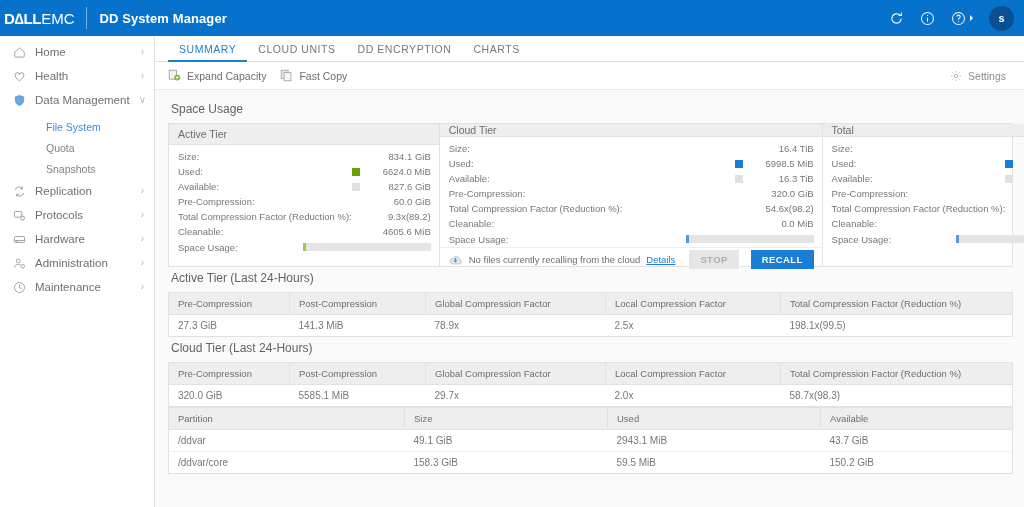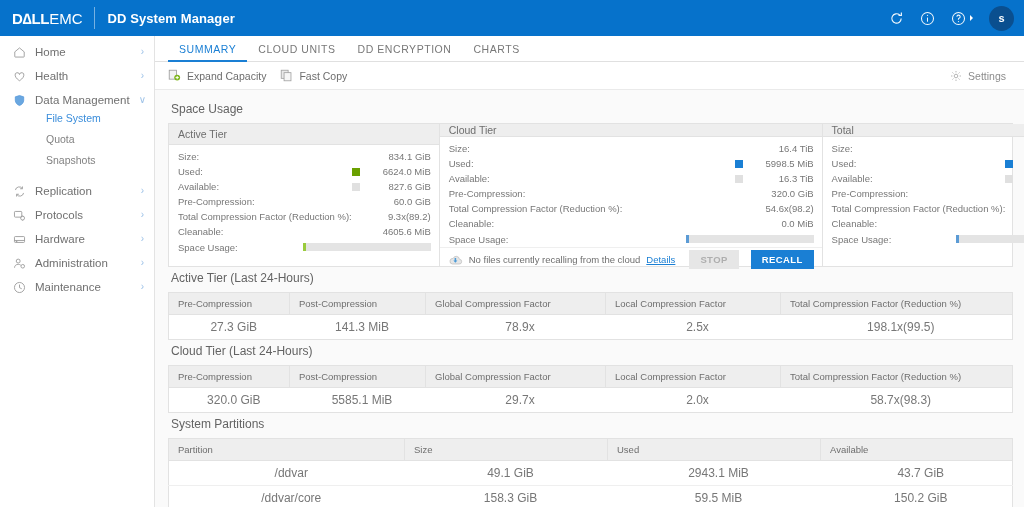--- a/index.html
+++ b/index.html
@@ -14,21 +14,21 @@
 
   
   .topbar {
     height: 36px; width: 1024px;
     background: #0672cb;
     display: flex; align-items: center;
     position: relative;
   }
   .brand {
     display: flex; align-items: center;
-    padding-left: 12px; gap: 12px;
+    padding-left: 4px; gap: 12px;
   }
   .dell-logo {
     color: #ffffff; font-weight: bold;
     font-size: 15px; letter-spacing: -0.3px;
     display: flex; align-items: baseline;
   }
   .dell-logo .dell-part { font-weight: 800; }
   .dell-logo .emc-part { font-weight: 400; letter-spacing: 0px; }
   .brand-divider {
     width: 1px; height: 22px; background: rgba(255,255,255,0.45);
@@ -85,21 +85,21 @@
   .nav-icon.active-ico { color: #0672cb; }
   .nav-label {
     font-size: 11.5px; color: #707070; flex: 1;
     white-space: nowrap;
   }
   .nav-chevron {
     color: #9fc3e8; font-size: 10px; line-height: 1;
   }
   .nav-chevron.down { color: #9fc3e8; }
   .subnav-item {
-    height: 21px; display: flex; align-items: flex-start;
+    height: 21px; display: flex; align-items: flex-end;
     padding-left: 46px; font-size: 10.5px; color: #828282;
     cursor: pointer;
   }
   .subnav-item.selected { color: #3a8ddb; }
 
   
   .main {
     flex: 1; height: 471px;
     background: #fafafa;
     display: flex; flex-direction: column;
@@ -215,24 +215,23 @@
     width: 100%; border-collapse: collapse;
   }
   .dtable th {
     background: #eeeeee; border-bottom: 1px solid #e2e2e2;
     border-right: 1px solid #e2e2e2;
     font-size: 9.5px; font-weight: normal; color: #6e6e6e;
     text-align: left; padding: 5px 0 5px 9px; height: 20px;
   }
   .dtable th:last-child { border-right: none; }
   .dtable td {
-    font-size: 12px; color: #777777;
+    font-size: 10px; color: #777777;
     padding: 5px 0 5px 9px; height: 20px;
     border-bottom: 1px solid #efefef;
-    text-align: center;
   }
   .dtable tr:last-child td { border-bottom: none; }
   .c1 { width: 121px; } .c2 { width: 136px; } .c3 { width: 180px; } .c4 { width: 175px; }
   .p1 { width: 236px; } .p2 { width: 203px; } .p3 { width: 213px; }
 </style>
 </head>
 <body>
 
 <div class="topbar">
   <div class="brand">
@@ -596,21 +595,20 @@
         <tr>
           <td>320.0 GiB</td>
           <td>5585.1 MiB</td>
           <td>29.7x</td>
           <td>2.0x</td>
           <td>58.7x(98.3)</td>
         </tr>
       </tbody>
         </table>
 
-      <div class="section-title">System Partitions</div>
       <table class="dtable">
         <tbody>
             <tr>
           <th class="p1">Partition</th>
           <th class="p2">Size</th>
           <th class="p3">Used</th>
           <th>Available</th>
         </tr>
         <tr>
           <td>/ddvar</td>

